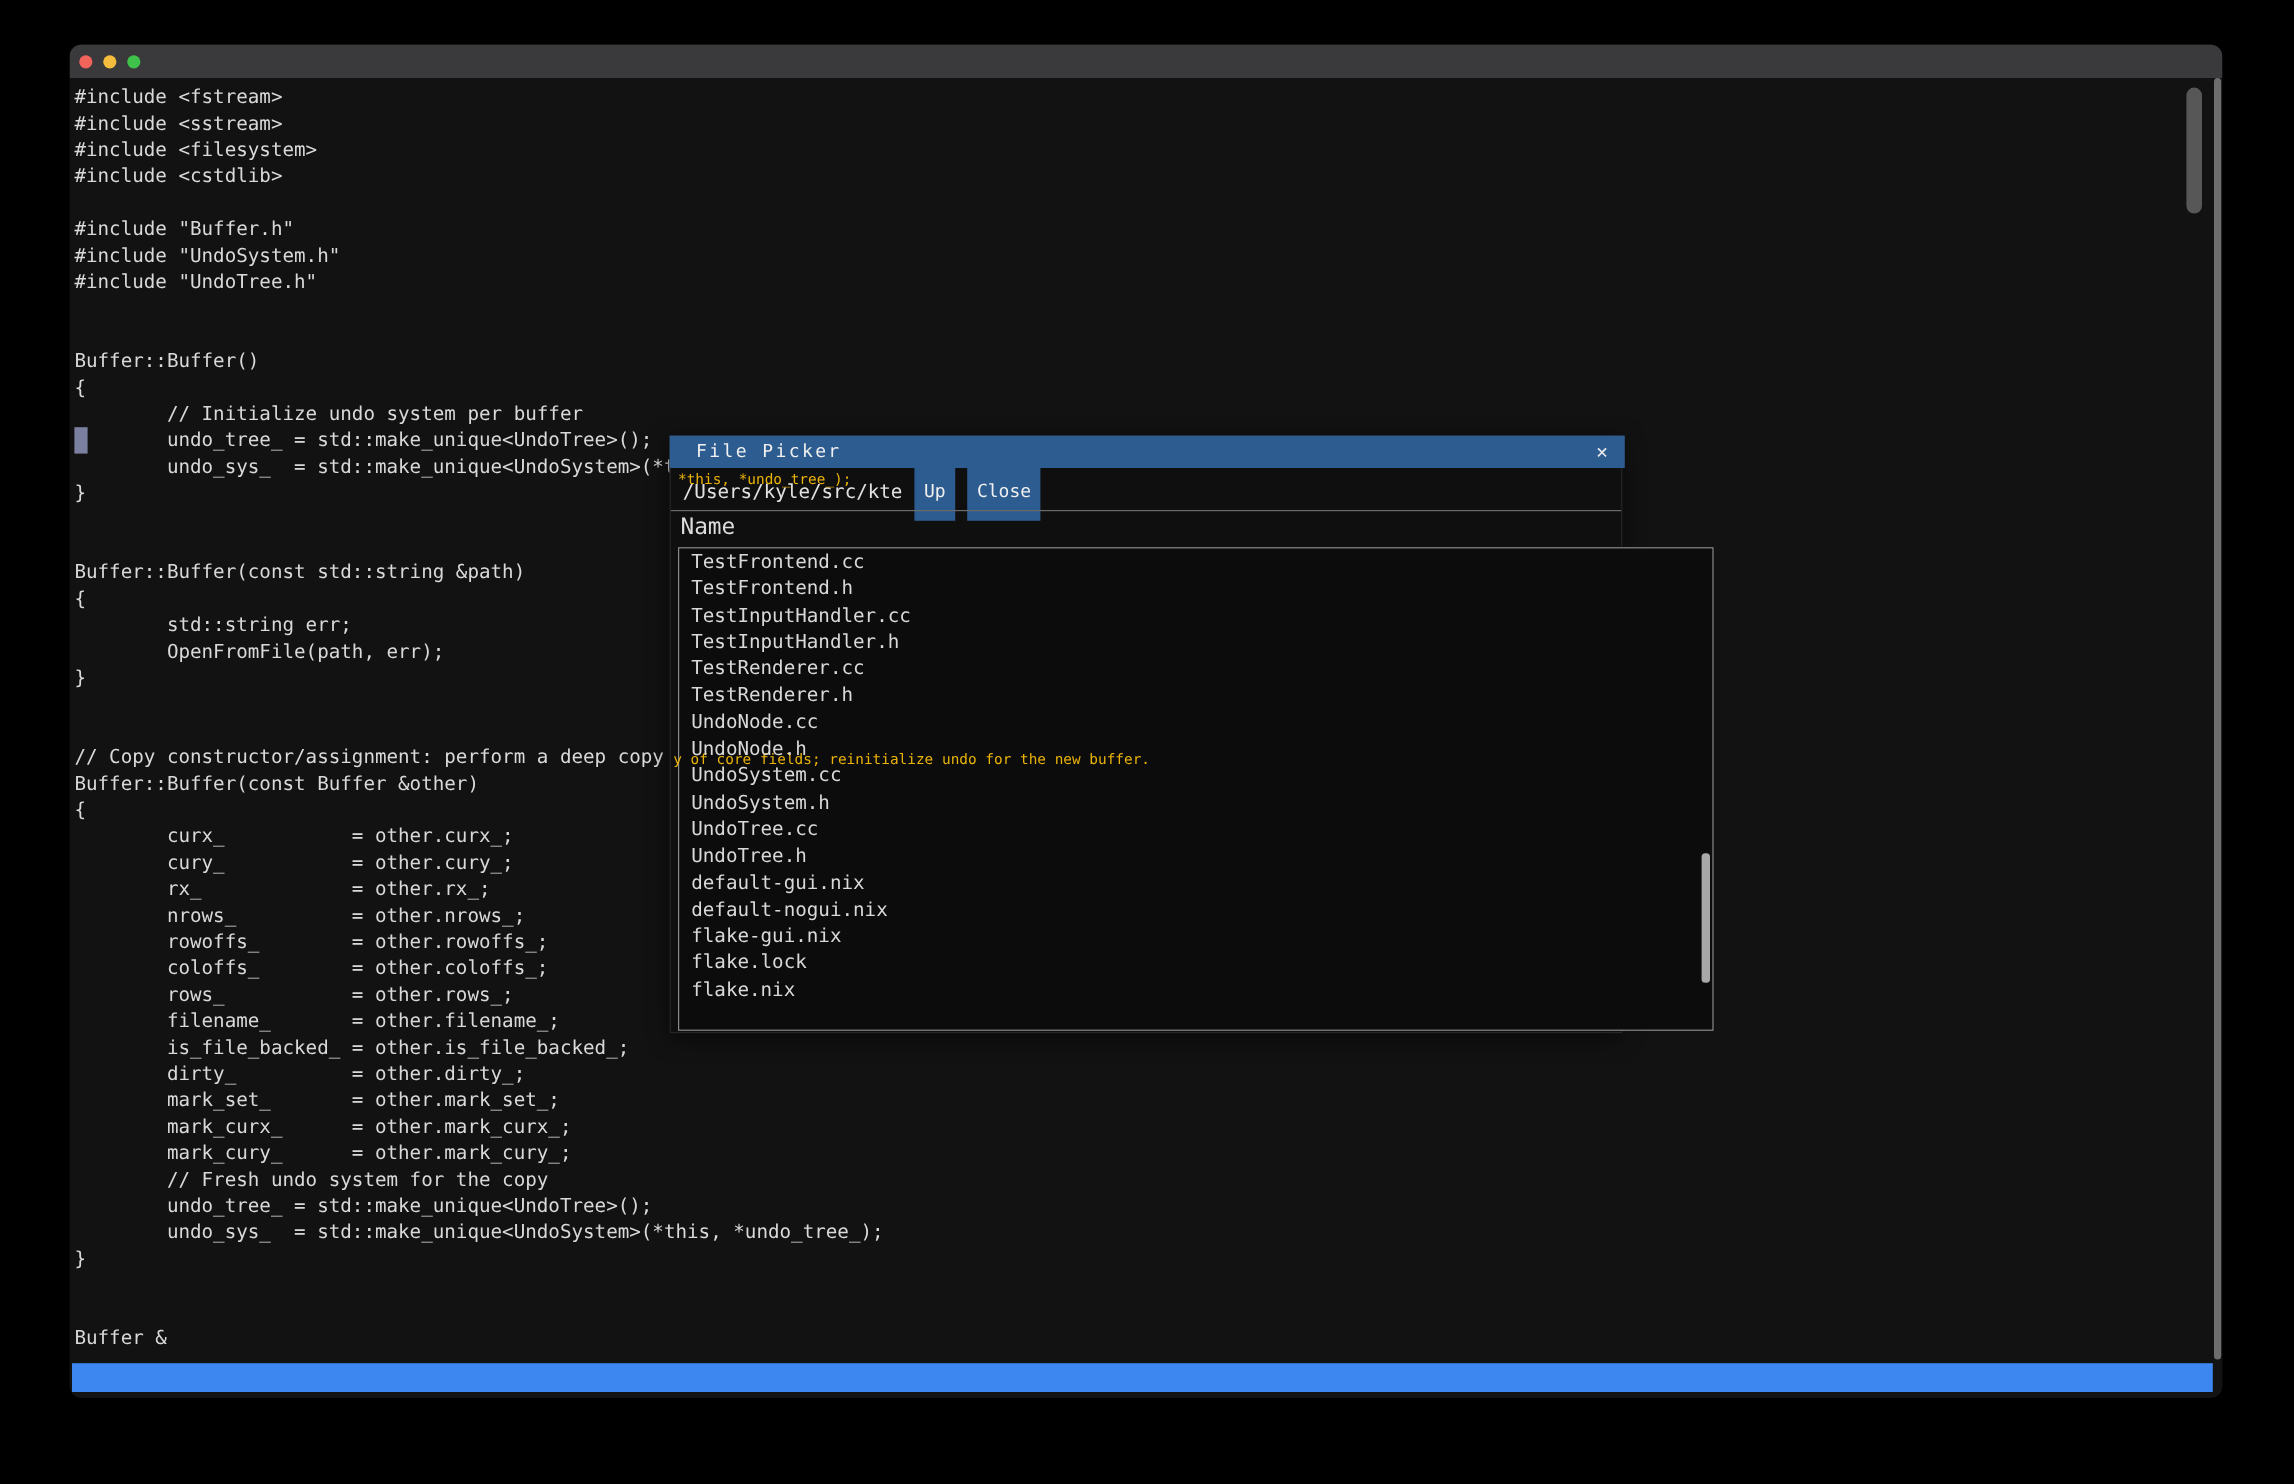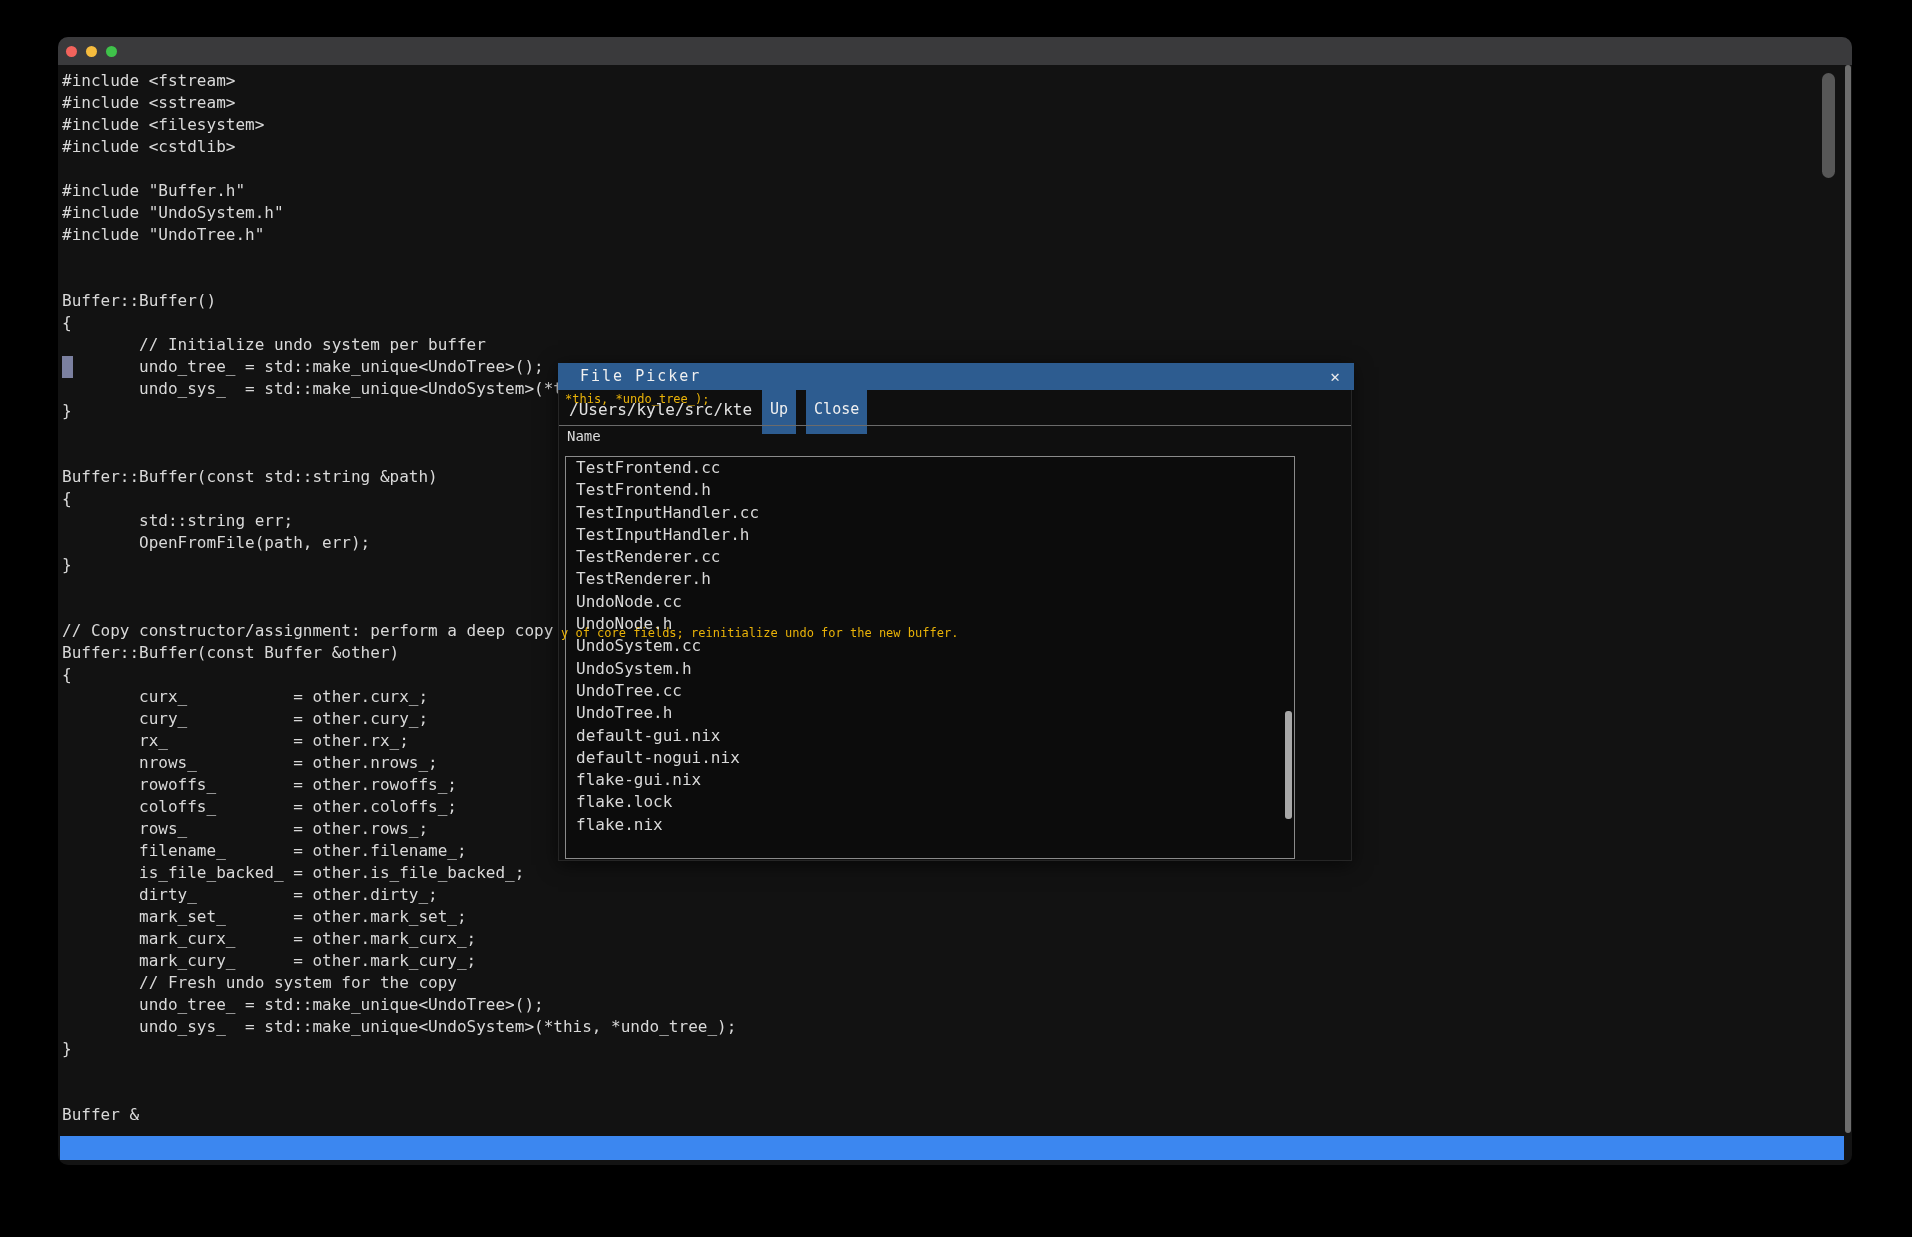--- a/index.html
+++ b/index.html
@@ -47,22 +47,22 @@
                text-align:center; color:#eaeaea; font-size:16px; }
   .ghost { position:absolute; color:#eab308; font-size:12px; white-space:pre; z-index:1; }
   .ghost1 { left:6px; top:28px; }
   .ghost2 { left:2px; top:262px; }
   .dlg-pathrow { position:absolute; left:10px; top:33px; height:24px; display:flex;
                  align-items:center; gap:10px; }
   .dlg-path { color:#e2e2e2; font-size:16px; white-space:pre; }
   .dlg-btn { background:var(--dialog-blue); color:#f0f0f0; font-size:15px;
              padding:16px 8px; border:none; font-family:"DejaVu Sans Mono", monospace; }
   .dlg-hr { position:absolute; left:0; top:61px; width:100%; height:1px; background:#6b6b6b; }
-  .dlg-colhdr { position:absolute; left:8px; top:64px; color:#dcdcdc; font-size:14px; }
-  .dlg-list { position:absolute; left:6px; top:92px; width:730px; height:403px;
+  .dlg-colhdr { position:absolute; left:8px; top:64px; color:#dcdcdc; font-size:19px; }
+  .dlg-list { position:absolute; left:6px; top:92px; width:863px; height:403px;
               border:1px solid #8b8b8b; background:#0c0c0c; overflow:hidden; }
   .file-row { height:22.3px; line-height:22.3px; padding-left:10px; color:#d9d9d9;
               font-size:16px; white-space:pre; position:relative; z-index:2; }
   .list-scroll-thumb { position:absolute; right:2px; top:254px; width:7px; height:108px;
                        background:#a8a8a8; border-radius:3px; z-index:3; }
 </style>
 </head>
 <body>
 
 <div class="window">

